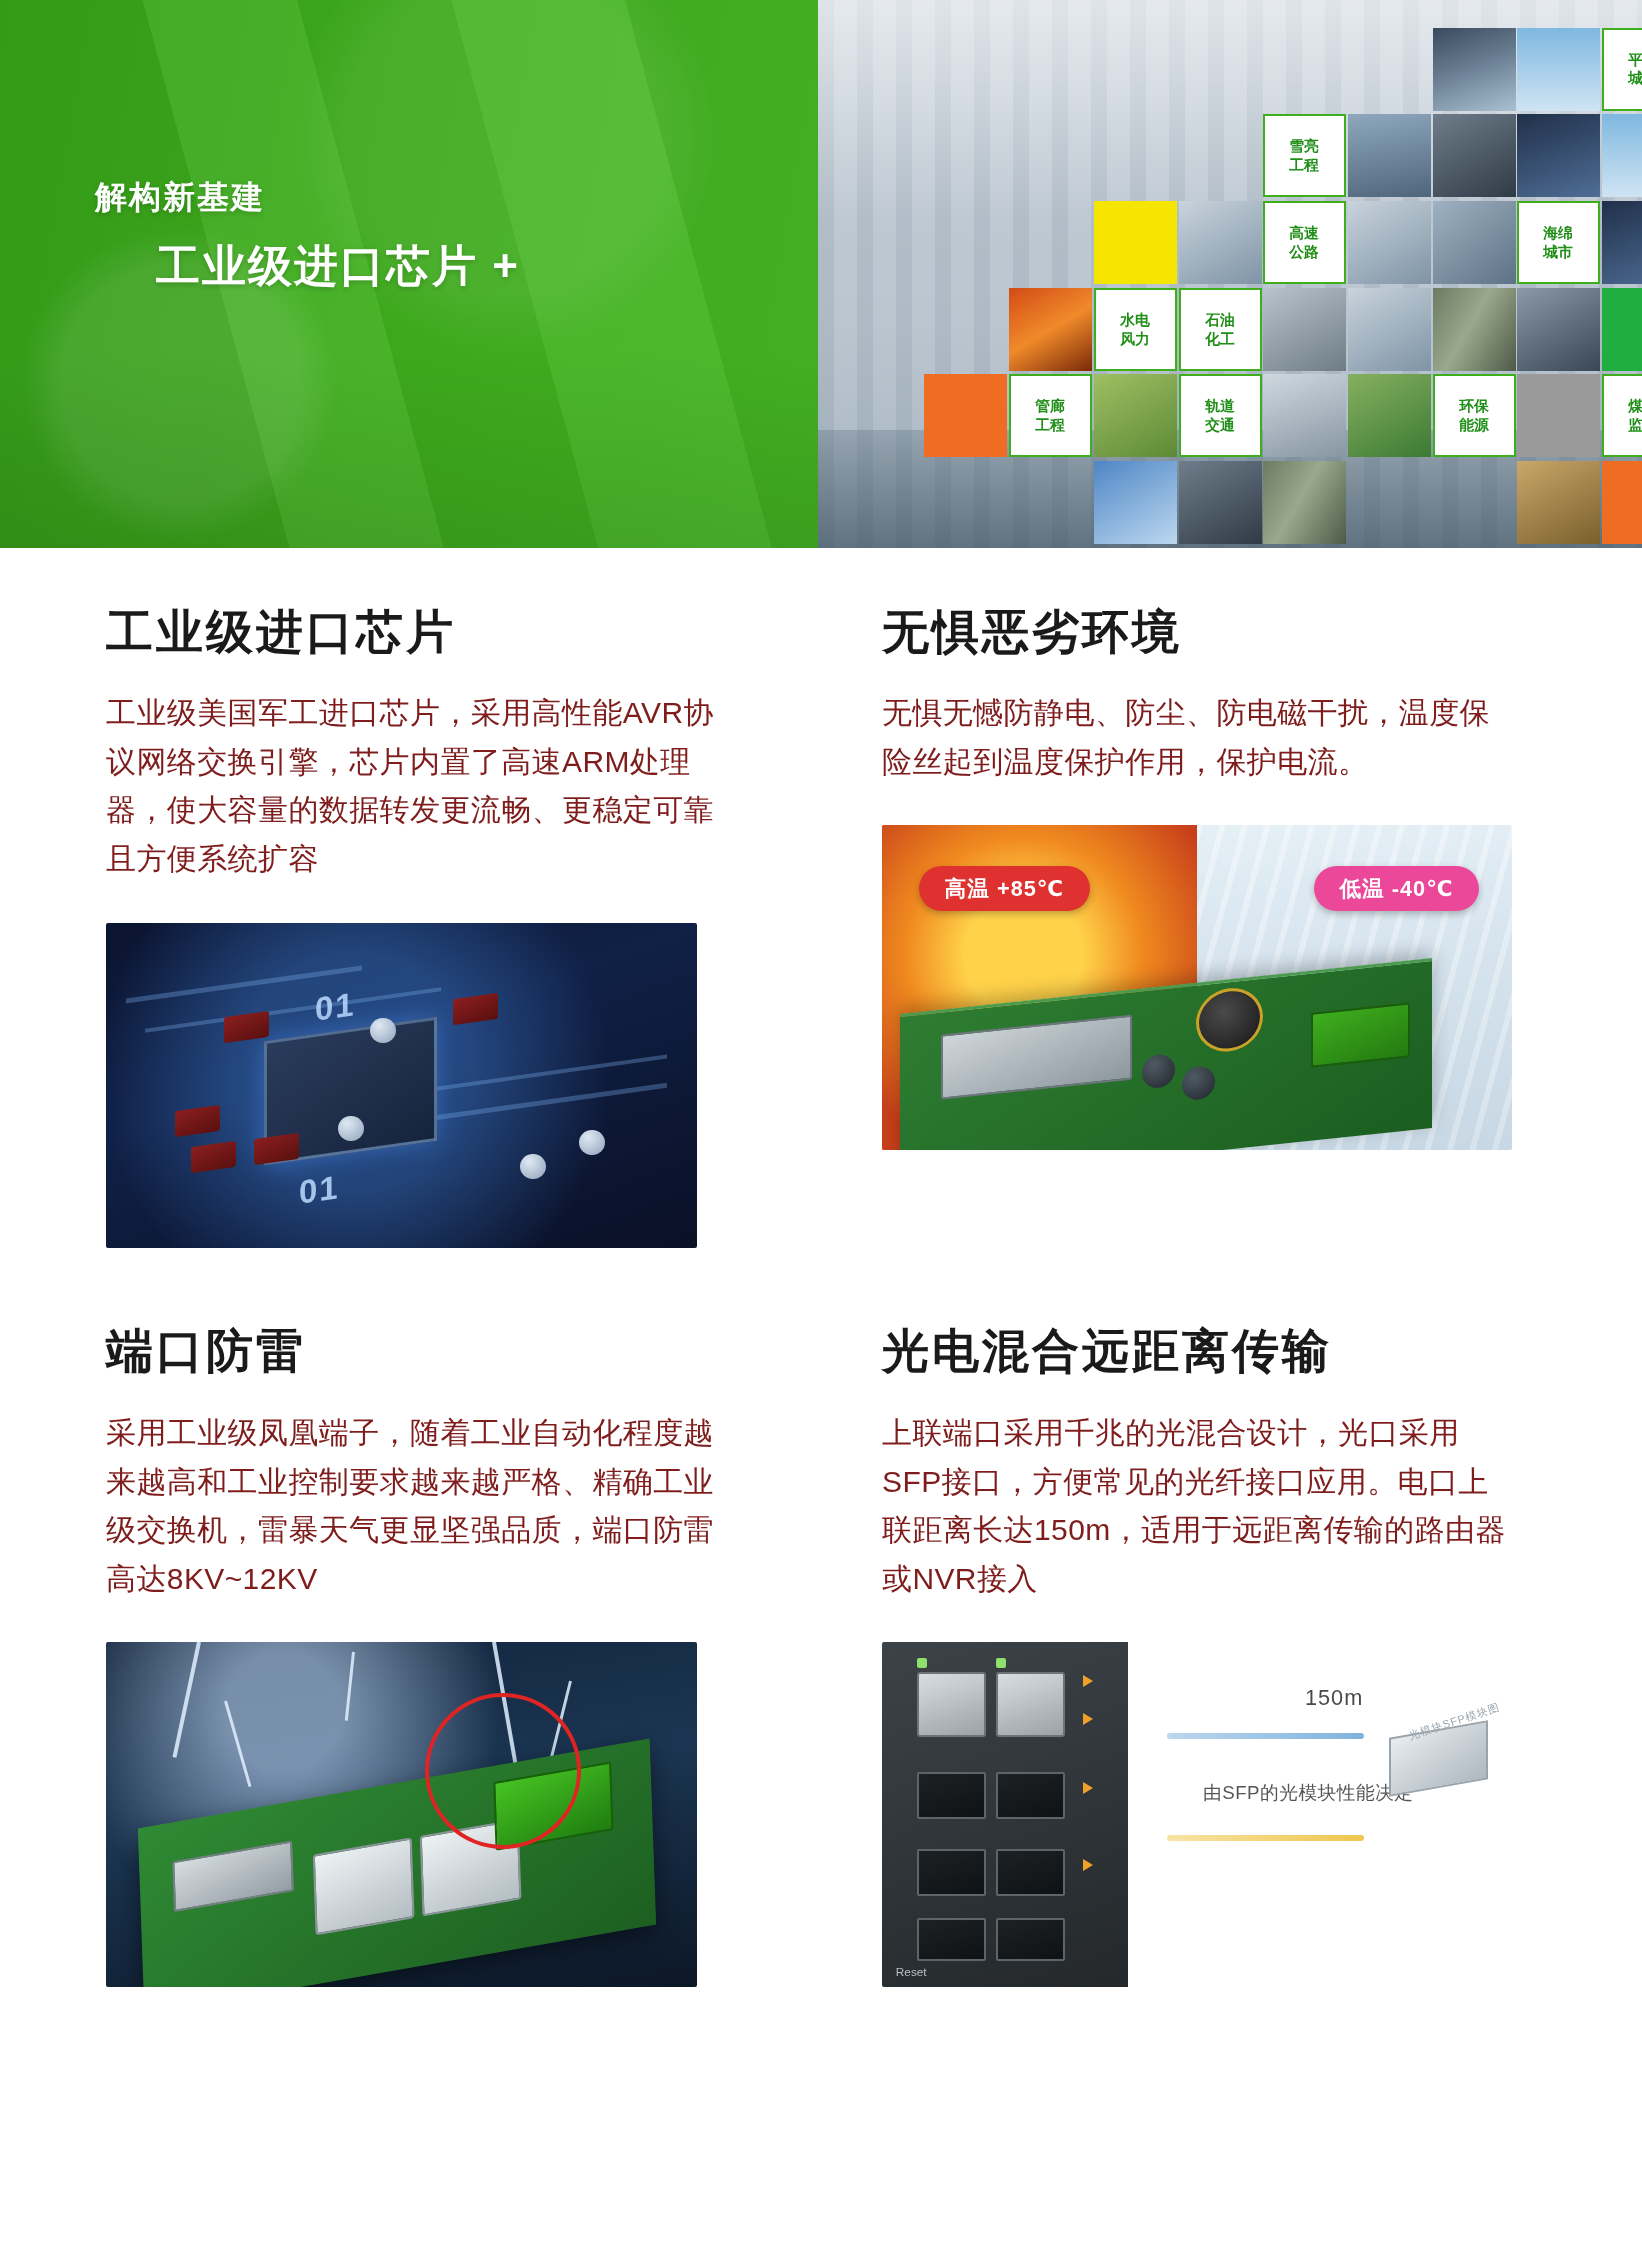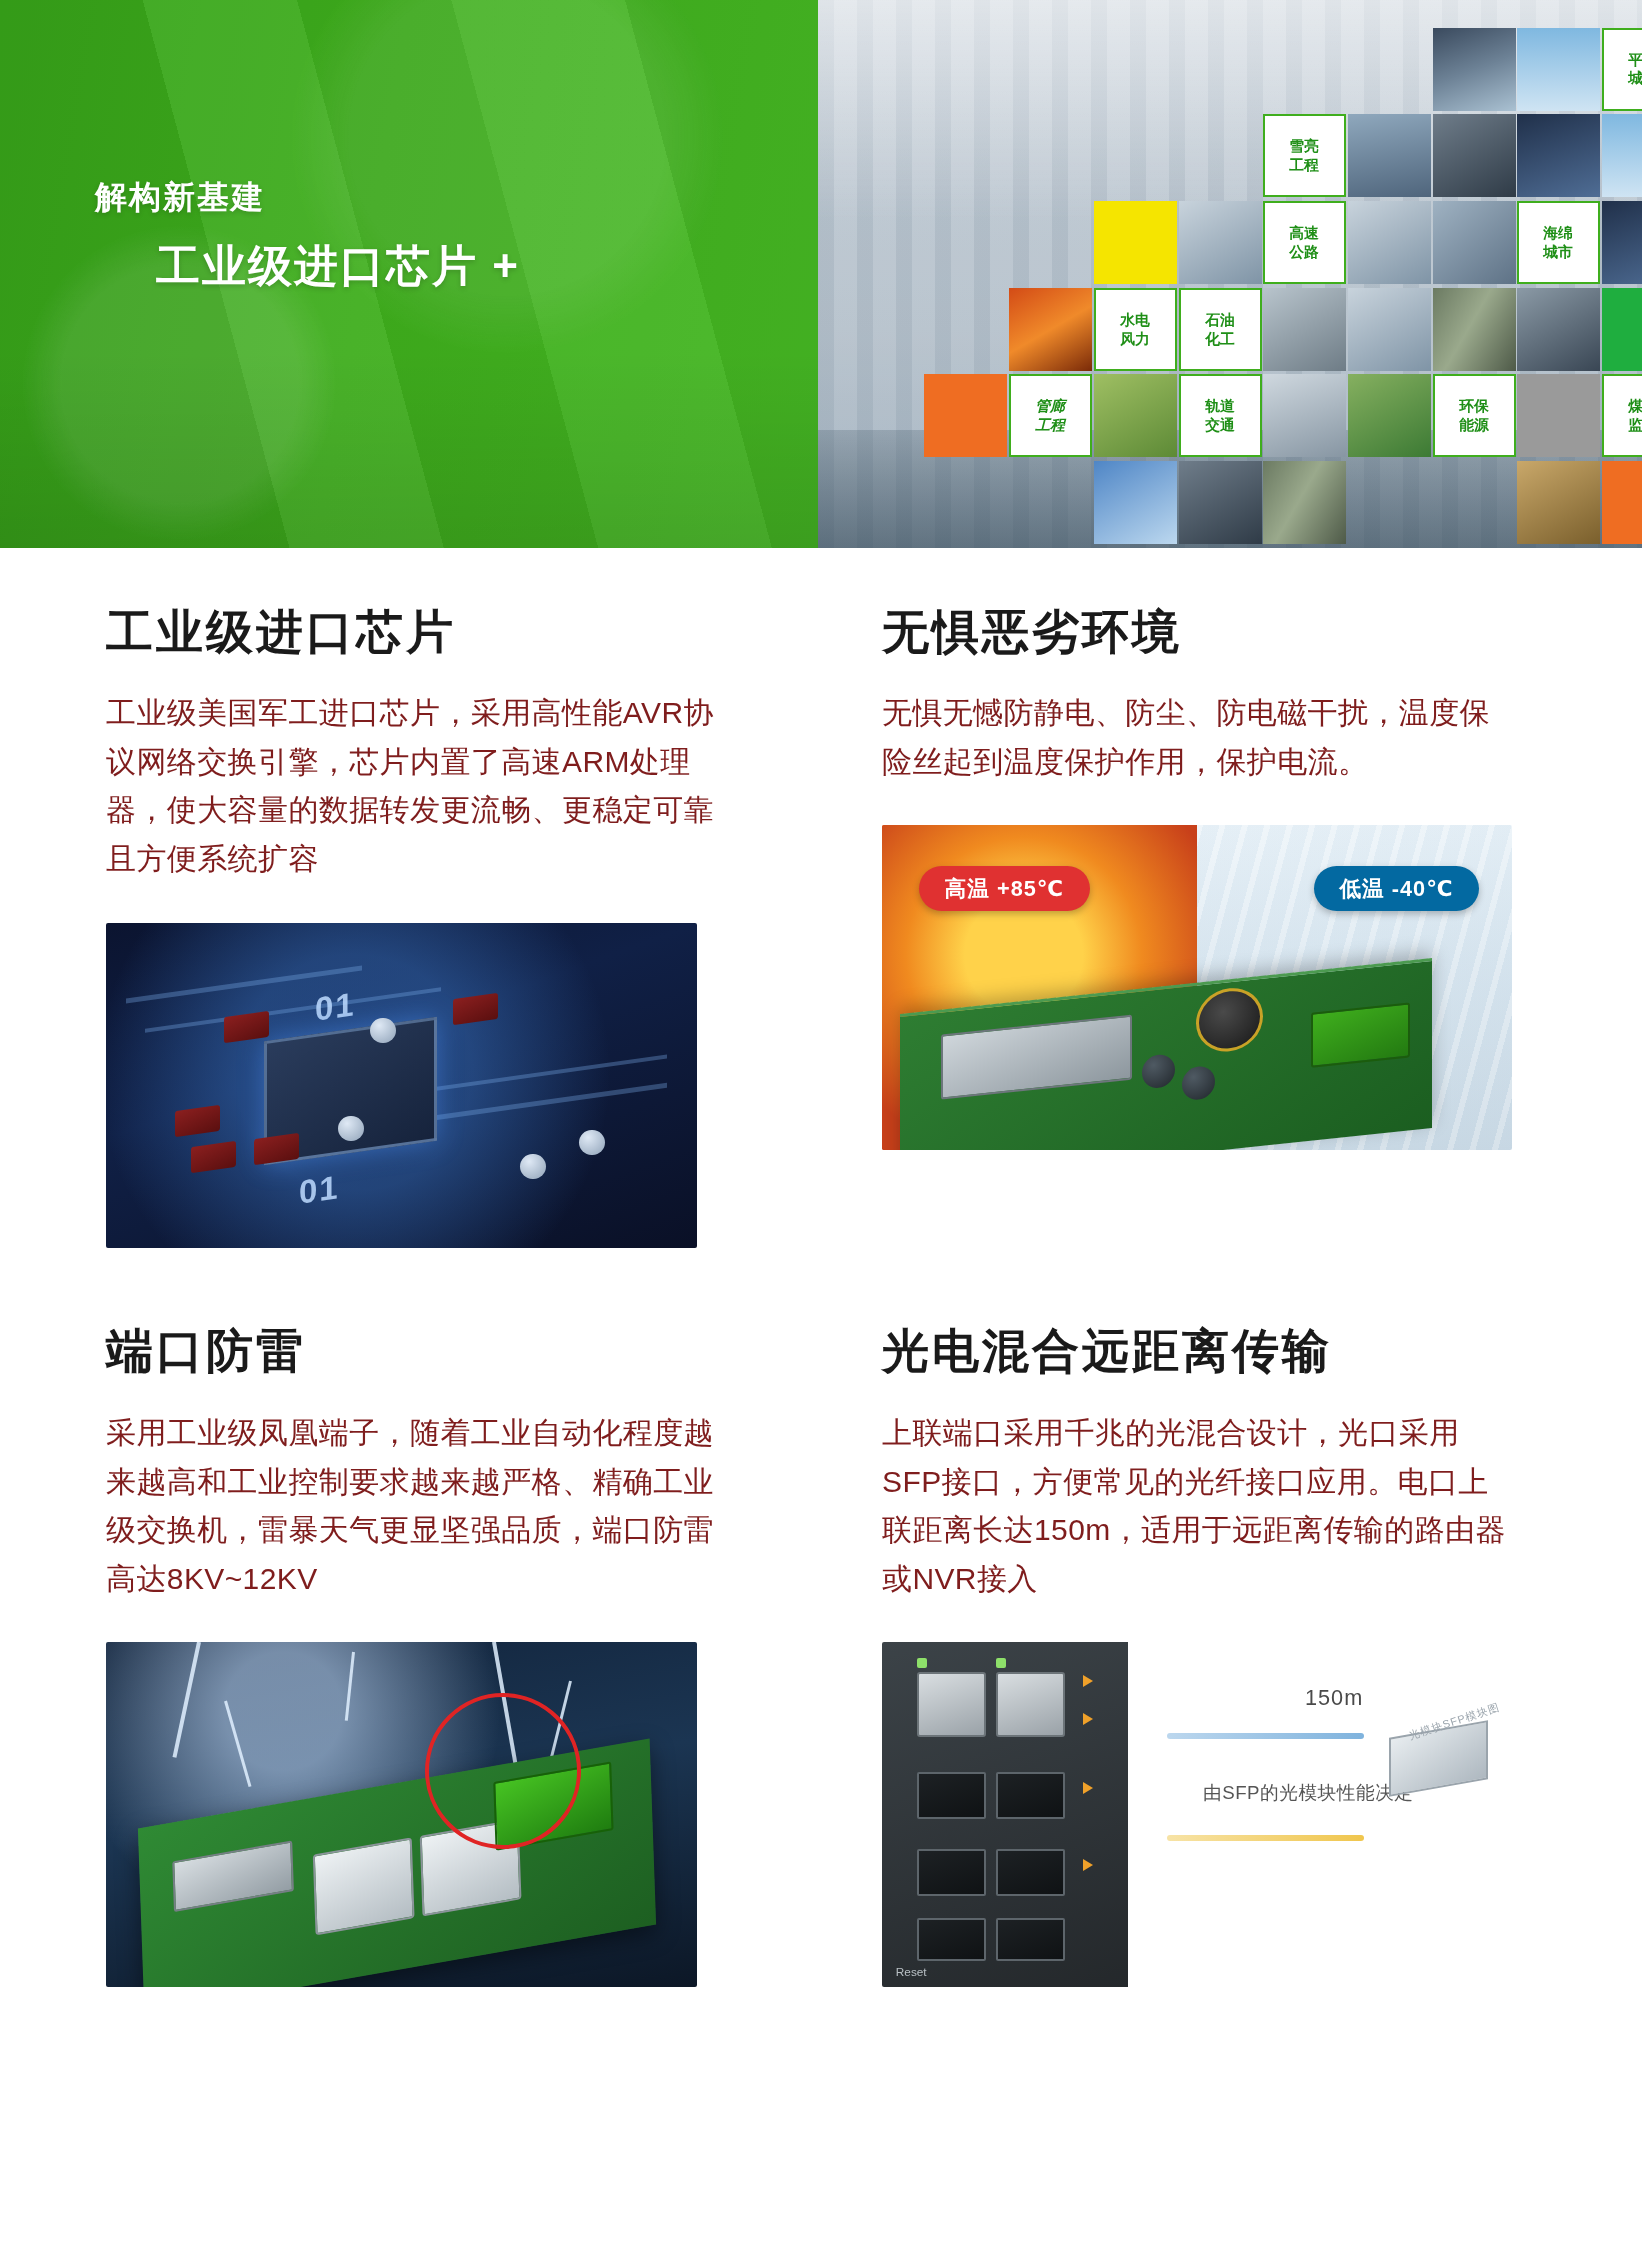--- a/index.html
+++ b/index.html
@@ -207,21 +207,21 @@
   }
   .pill{
     position:absolute;top:41px;
     height:45px;border-radius:23.6px;
     display:flex;align-items:center;justify-content:center;
     color:#fff;font-size:21.7px;font-weight:bold;letter-spacing:1px;
     padding:0 25.6px;
     box-shadow:0 3px 7.9px rgba(0,0,0,.25);
   }
   .pill.hot{left:37px;background:#e03131;}
-  .pill.cold{right:33px;background:#0369a1;}
+  .pill.cold{right:33px;background:#ec4899;}
   .board2{
     position:absolute;left:17.7px;bottom:-5.9px;width:532px;height:167px;
     background:linear-gradient(150deg,#2e7d32,#1b5e20);
     transform:skewY(-6deg);
     border-top:3px solid #4c9a50;
     box-shadow:0 -5.9px 17.7px rgba(0,0,0,.25);
   }
   .board2 .sfp{
     position:absolute;left:41px;top:21.7px;width:187px;height:61px;
     background:linear-gradient(160deg,#cfd6db,#8d979e);
@@ -411,21 +411,21 @@
             <span>化工</span>
           </div>
         </div>
         <div class="cell photo p-oil" style="left:445px;top:288px;width:83px;height:83px;"></div>
         <div class="cell photo p-bldg" style="left:530px;top:288px;width:83px;height:83px;"></div>
         <div class="cell photo p-road" style="left:615px;top:288px;width:83px;height:83px;"></div>
         <div class="cell photo p-rail" style="left:699px;top:288px;width:83px;height:83px;"></div>
         <div class="cell s-green" style="left:784px;top:288px;width:83px;height:83px;"></div>
 
         <div class="cell s-orange" style="left:106px;top:374px;width:83px;height:83px;"></div>
-        <div class="cell lbl" style="left:191px;top:374px;width:83px;height:83px;font-style:italic;">
+        <div class="cell lbl" style="left:191px;top:374px;width:83px;height:83px;">
           <div>
             <span>管廊</span>
             <span>工程</span>
           </div>
         </div>
         <div class="cell photo p-field" style="left:276px;top:374px;width:83px;height:83px;"></div>
         <div class="cell lbl" style="left:361px;top:374px;width:83px;height:83px;">
           <div>
             <span>轨道</span>
             <span>交通</span>

